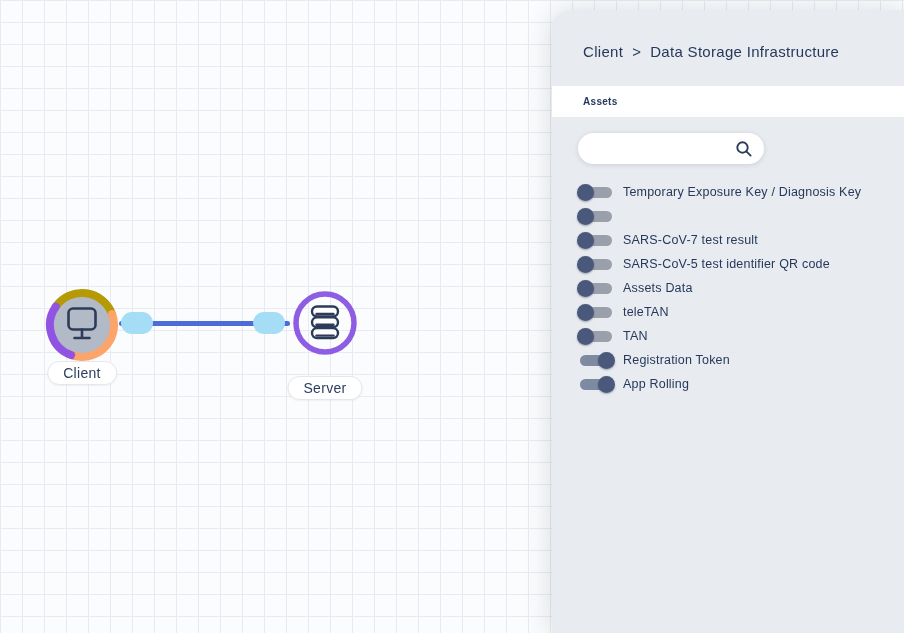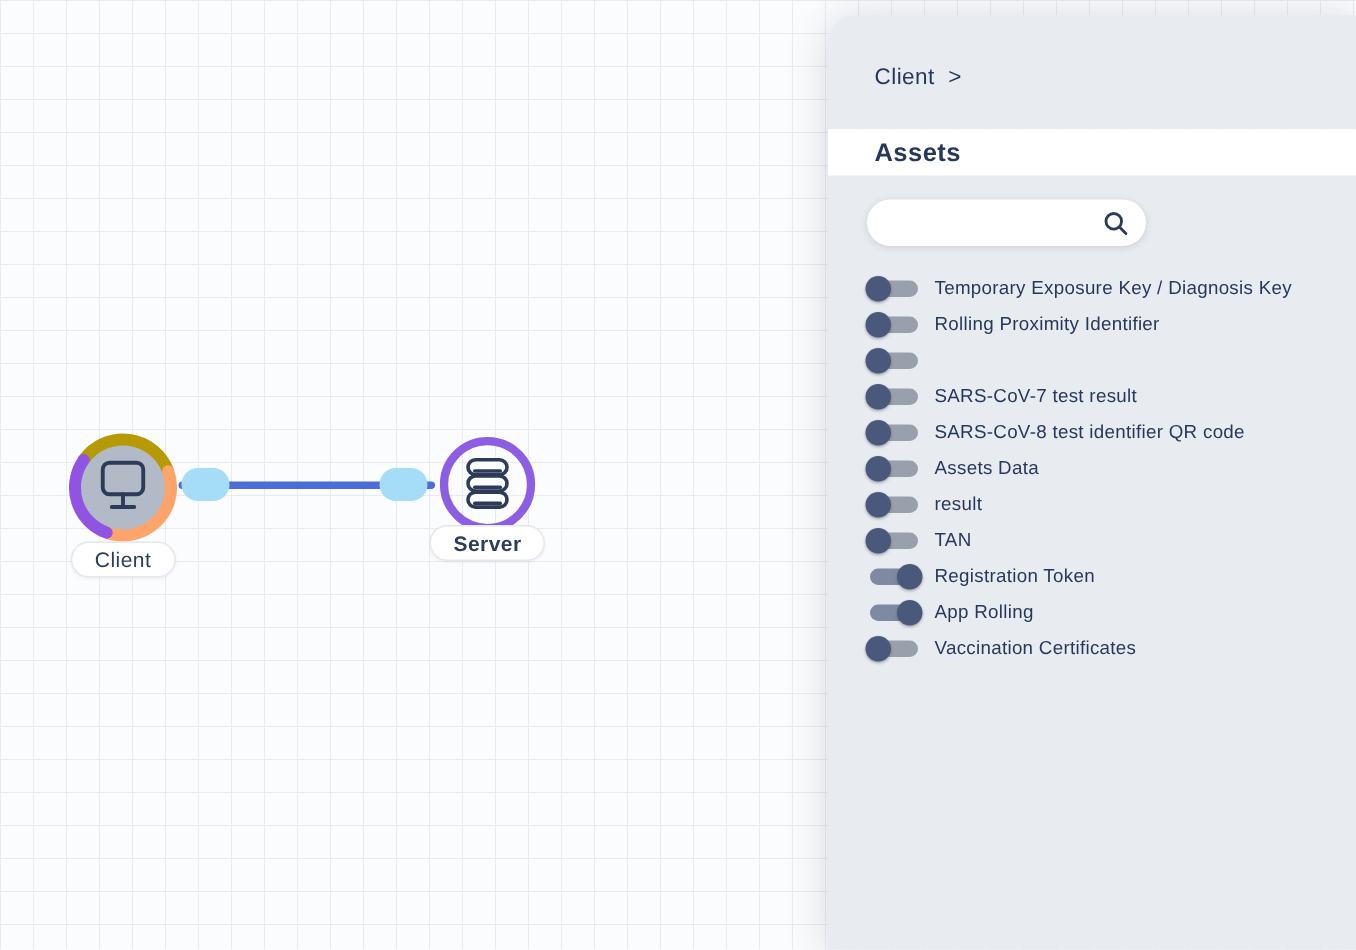--- a/index.html
+++ b/index.html
@@ -33,38 +33,38 @@
   .node{position:absolute;z-index:3;}
   .node-client{left:45px;top:288px;width:74px;height:74px;}
   .node-server{left:290px;top:288px;width:70px;height:70px;}
   .node-label{
     position:absolute;z-index:3;transform:translateX(-50%);
     background:#ffffff;border:1px solid #e4e7ec;border-radius:12px;
     padding:3px 15px;font-size:14px;letter-spacing:.3px;color:#2c3d5e;
     box-shadow:0 1px 2px rgba(40,50,80,.06);white-space:nowrap;
   }
   .label-client{left:82px;top:361px;}
-  .label-server{left:325px;top:350px;font-weight:bold;}
+  .label-server{left:325px;top:376px;}
   
   .panel{
     position:absolute;left:552px;top:10px;right:0;bottom:0;z-index:5;
     background:rgba(231,234,238,.95);
     border-top-left-radius:18px;
     box-shadow:0 2px 28px rgba(45,58,85,.18);
   }
   .breadcrumb{
     margin:33px 0 0 31px;font-size:15px;font-weight:500;letter-spacing:.3px;
     display:flex;align-items:center;gap:9px;color:#26395c;
   }
   .tabstrip{
     margin-top:26px;height:31px;background:#ffffff;
     display:flex;align-items:center;
   }
   .tab{
-    padding-left:31px;font-size:17px;font-weight:700;letter-spacing:.3px;
+    padding-left:31px;font-size:10px;font-weight:700;letter-spacing:.3px;
     color:#26395c;cursor:pointer;
   }
   .searchbox{
     position:relative;margin:16px 0 0 26px;width:186px;height:31px;
     background:#ffffff;border-radius:16px;
     box-shadow:0 1px 5px rgba(40,50,80,.15);
   }
   .searchbox input{
     position:absolute;left:14px;top:0;width:140px;height:100%;
     border:none;outline:none;background:transparent;
@@ -131,20 +131,21 @@
 
   <div class="node-label label-client">Client</div>
   <div class="node-label label-server">Server</div>
 </div>
 
 <div class="panel">
 
   <div class="breadcrumb">
     <span>Client</span>
     <span>&gt;</span>
+    <span>Data Storage Infrastructure</span>
   </div>
 
   <div class="tabstrip">
     <div class="tab">Assets</div>
   </div>
 
   <div class="searchbox">
     <input type="text" placeholder="" style="">
     <svg class="search-icon" viewBox="0 0 18 18">
       <circle cx="7.5" cy="7.5" r="5.2" fill="none" stroke="#2c3b58" stroke-width="1.9"></circle>
@@ -154,27 +155,20 @@
 
   <div class="assets-list">
   <div class="asset-row">
     <div class="toggle" role="switch" aria-checked="false">
       <div class="track"></div>
       <div class="knob"></div>
     </div>
     <span class="asset-label">Temporary Exposure Key / Diagnosis Key</span>
   </div>
 
-  <div class="asset-row">
-    <div class="toggle" role="switch" aria-checked="false">
-      <div class="track"></div>
-      <div class="knob"></div>
-    </div>
-    <span class="asset-label">Rolling Proximity Identifier</span>
-  </div>
 
   <div class="asset-row">
     <div class="toggle" role="switch" aria-checked="false">
       <div class="track"></div>
       <div class="knob"></div>
     </div>
   </div>
 
   <div class="asset-row">
     <div class="toggle" role="switch" aria-checked="false">
@@ -182,37 +176,37 @@
       <div class="knob"></div>
     </div>
     <span class="asset-label">SARS-CoV-7 test result</span>
   </div>
 
   <div class="asset-row">
     <div class="toggle" role="switch" aria-checked="false">
       <div class="track"></div>
       <div class="knob"></div>
     </div>
-    <span class="asset-label">SARS-CoV-8 test identifier QR code</span>
+    <span class="asset-label">SARS-CoV-5 test identifier QR code</span>
   </div>
 
   <div class="asset-row">
     <div class="toggle" role="switch" aria-checked="false">
       <div class="track"></div>
       <div class="knob"></div>
     </div>
     <span class="asset-label">Assets Data</span>
   </div>
 
   <div class="asset-row">
     <div class="toggle" role="switch" aria-checked="false">
       <div class="track"></div>
       <div class="knob"></div>
     </div>
-    <span class="asset-label">result</span>
+    <span class="asset-label">teleTAN</span>
   </div>
 
   <div class="asset-row">
     <div class="toggle" role="switch" aria-checked="false">
       <div class="track"></div>
       <div class="knob"></div>
     </div>
     <span class="asset-label">TAN</span>
   </div>
 
@@ -225,21 +219,14 @@
   </div>
 
   <div class="asset-row">
     <div class="toggle on" role="switch" aria-checked="true">
       <div class="track"></div>
       <div class="knob"></div>
     </div>
     <span class="asset-label">App Rolling</span>
   </div>
 
-  <div class="asset-row">
-    <div class="toggle" role="switch" aria-checked="false">
-      <div class="track"></div>
-      <div class="knob"></div>
-    </div>
-    <span class="asset-label">Vaccination Certificates</span>
-  </div>
 </div>
 </div>
 
 </body></html>

